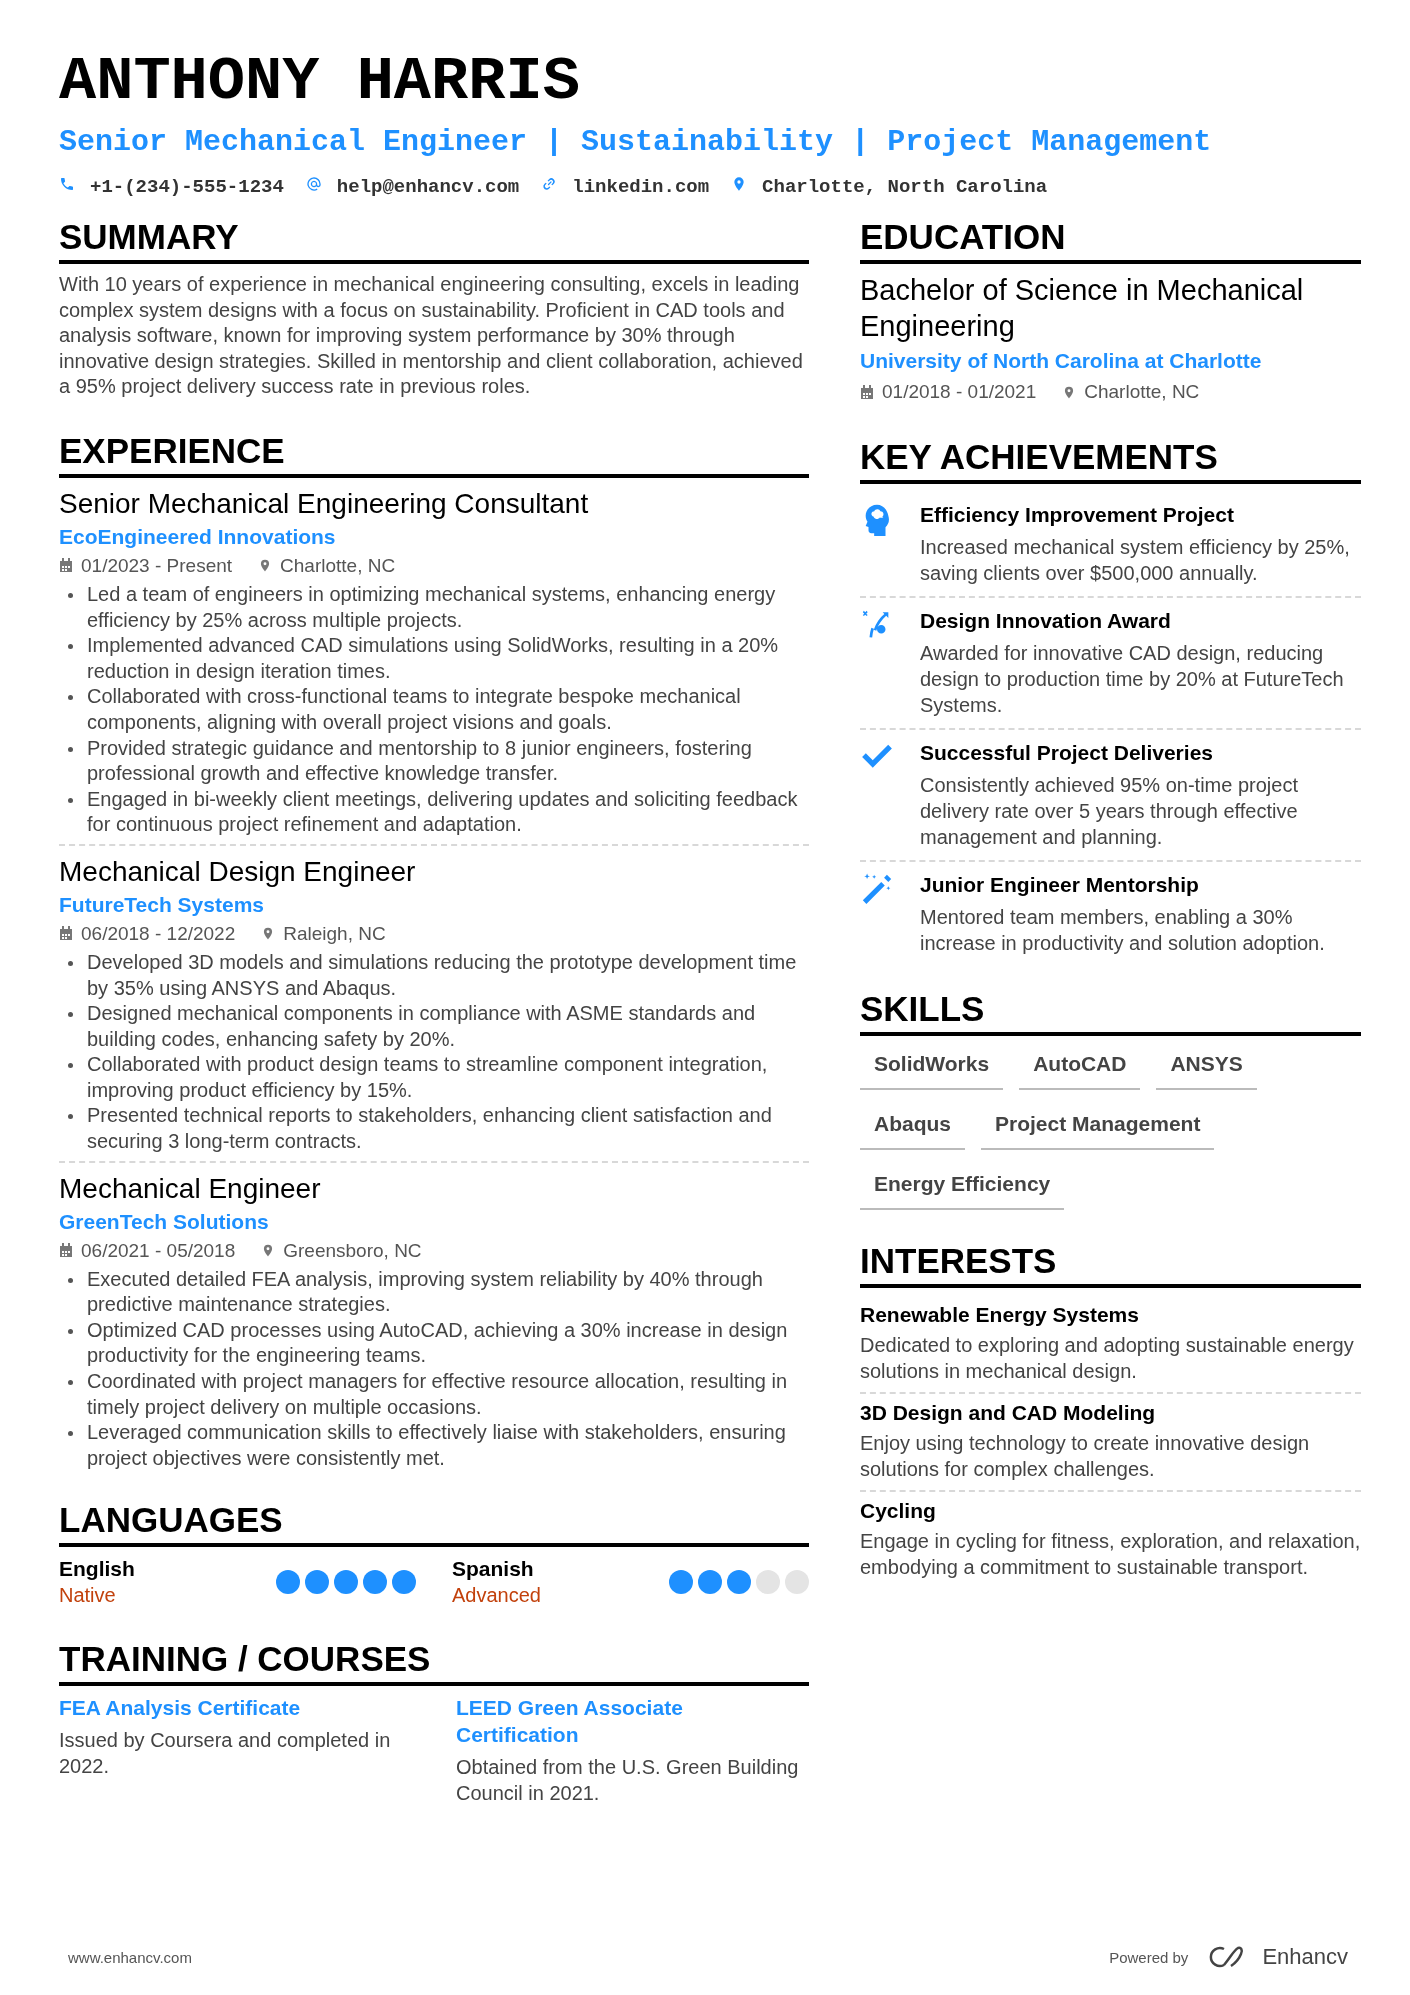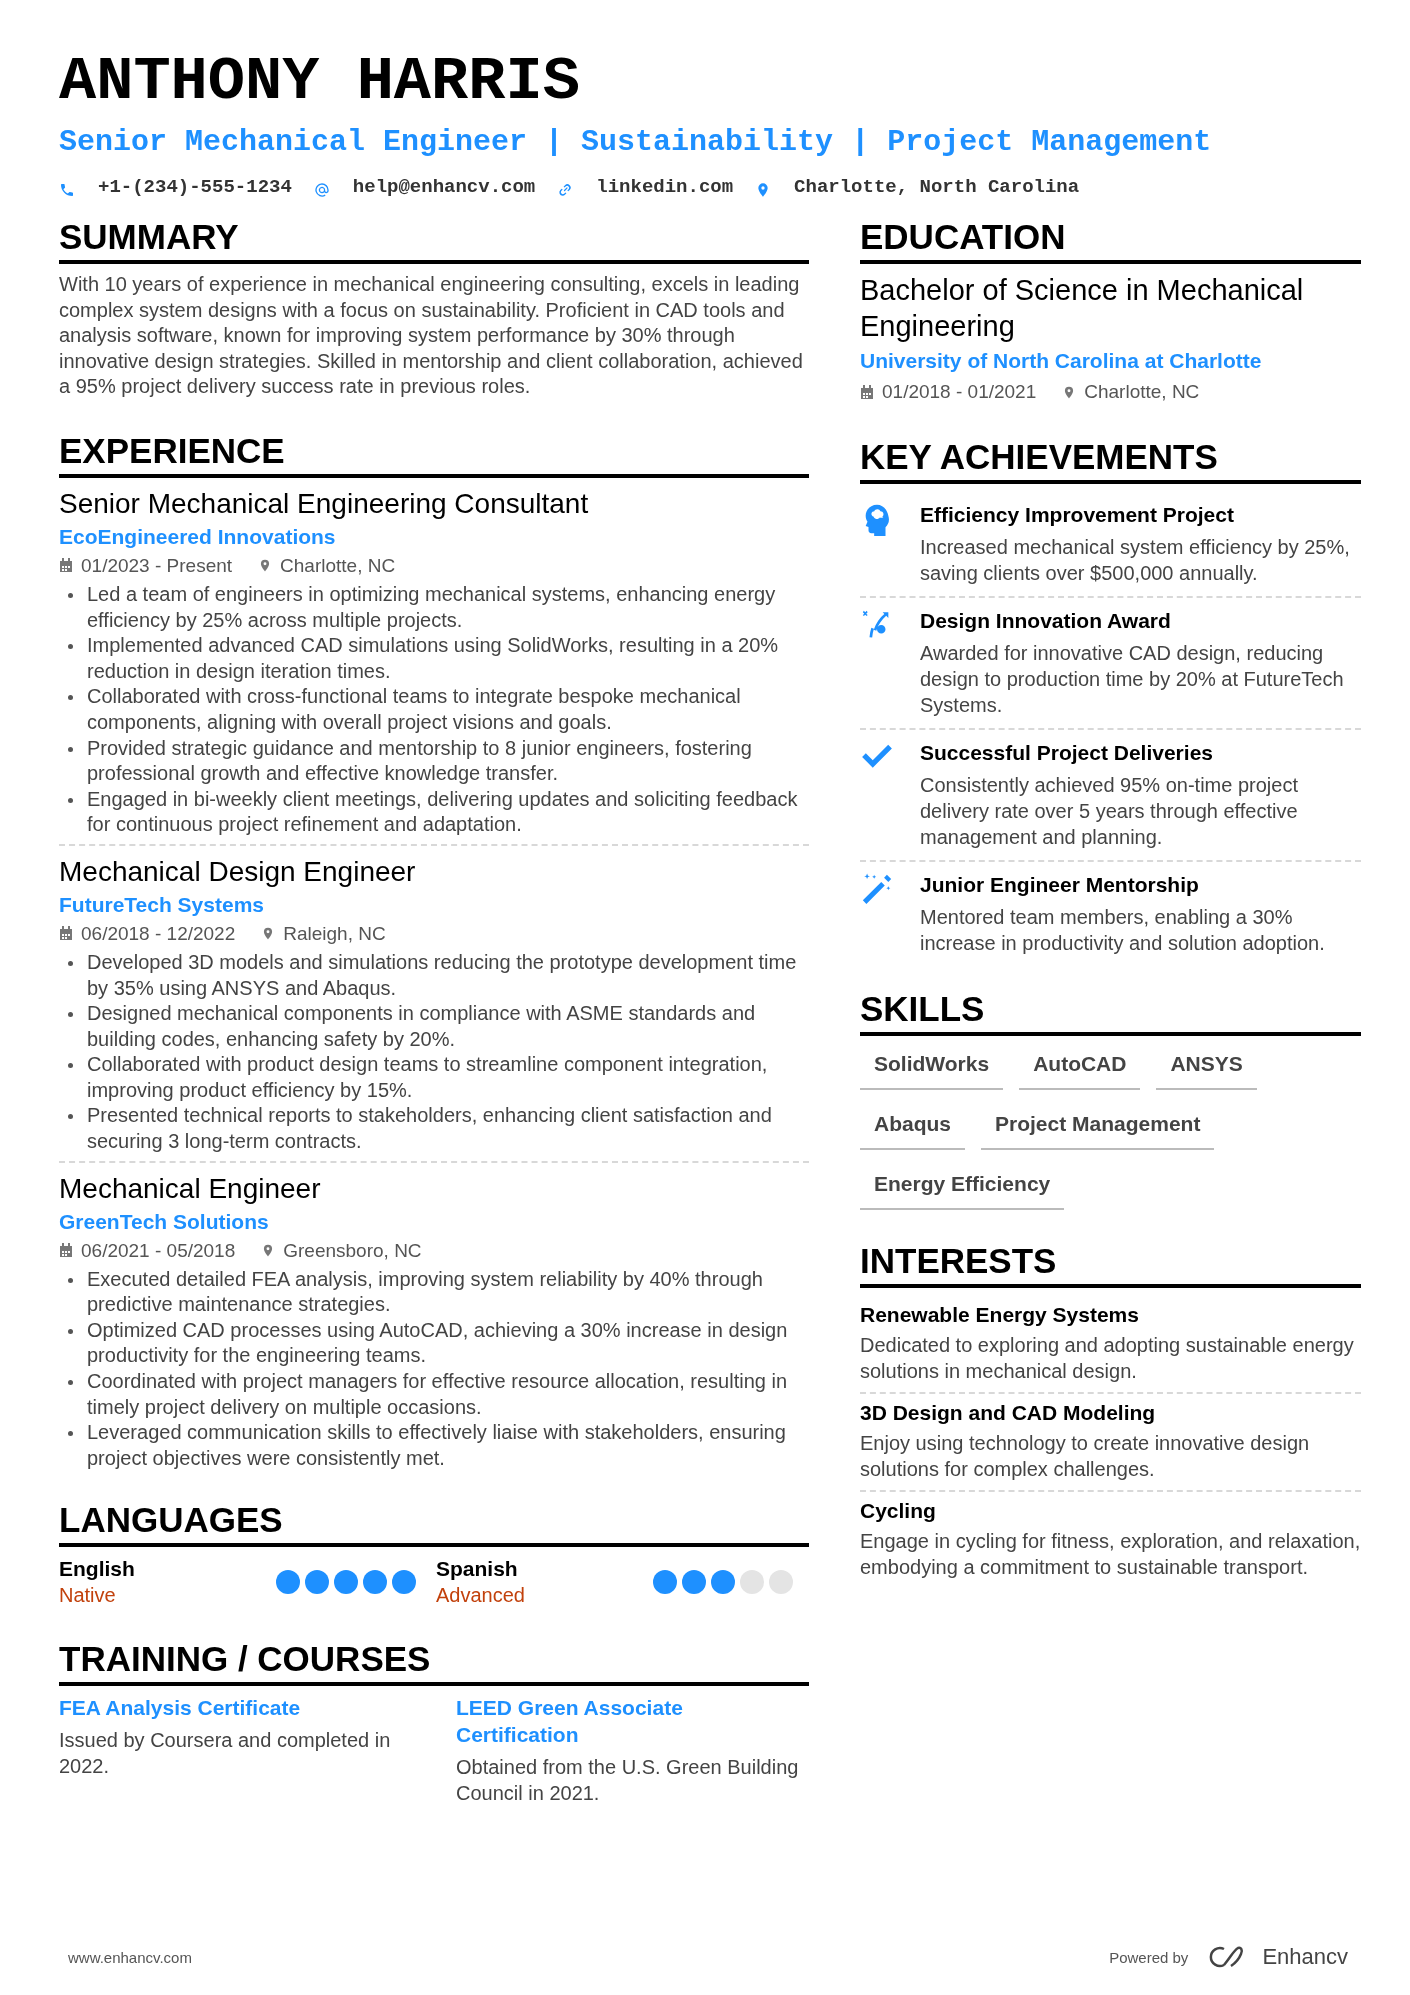--- a/index.html
+++ b/index.html
@@ -3,21 +3,21 @@
 <meta charset="utf-8">
 <style>
   * { box-sizing: border-box; margin: 0; padding: 0; }
   html, body { width: 1410px; height: 1995px; background: #ffffff; }
   body { position: relative; font-family: "Liberation Sans", "DejaVu Sans", sans-serif; color: #222; overflow: hidden; }
 
   .header { position: absolute; left: 59px; top: 46px; width: 1300px; font-family: Liberation Mono, monospace; }
   .name { font-size: 62px; font-weight: 700; color: #000; letter-spacing: 0px; line-height: 72px; }
   .title { font-size: 30px; color: #1E90FF; font-weight: 600; line-height: 40px; margin-top: 4px; }
   .contacts { display: flex; gap: 22px; margin-top: 14px; font-size: 19px; font-weight: 700; color: #333; align-items: center; }
-  .contact { display: flex; align-items: flex-end; gap: 23px; }
+  .contact { display: flex; align-items: flex-start; gap: 15px; }
   .contact svg { width: 16px; height: 16px; fill: #1E90FF; }
 
   .col-left { position: absolute; left: 59px; top: 216px; width: 750px; }
   .col-right { position: absolute; left: 860px; top: 216px; width: 501px; }
 
   .section-title { font-size: 35px; font-weight: 700; color: #000; line-height: 42px; border-bottom: 4px solid #000; padding-bottom: 2px; margin-bottom: 8px; }
   .section { margin-bottom: 30px; }
 
   .summary-text { font-size: 20px; line-height: 25.6px; color: #444; }
 
@@ -25,21 +25,21 @@
   .job.divided { border-bottom: 2px dashed #d8d8d8; }
   .job-title { font-size: 28px; color: #000; line-height: 36px; }
   .company { font-size: 21px; color: #1E90FF; font-weight: 700; line-height: 30px; }
   .meta { display: flex; gap: 26px; font-size: 19px; color: #555; line-height: 28px; align-items: center; }
   .meta span.item { display: flex; align-items: center; gap: 8px; }
   .meta svg { width: 14px; height: 15px; fill: #777; }
   ul.bullets { list-style: none; margin-top: 2px; }
   ul.bullets li { position: relative; padding-left: 28px; font-size: 20px; line-height: 25.6px; color: #444; }
   ul.bullets li::before { content: ""; position: absolute; left: 9px; top: 11px; width: 5px; height: 5px; border-radius: 50%; background: #555; }
 
-  .lang-row { display: flex; gap: 20px; margin-top: 4px; }
+  .lang-row { display: flex; gap: 36px; margin-top: 4px; }
   .lang { display: flex; width: 357px; justify-content: space-between; align-items: center; }
   .lang-name { font-size: 21px; font-weight: 700; color: #000; line-height: 27px; }
   .lang-level { font-size: 20px; color: #c2410c; line-height: 26px; }
   .dots { display: flex; gap: 5px; }
   .dot { width: 24px; height: 24px; border-radius: 50%; background: #e4e4e4; }
   .dot.on { background: #1E90FF; }
 
   .courses { display: flex; gap: 44px; }
   .course { width: 353px; }
   .course-title { font-size: 21px; font-weight: 700; color: #1E90FF; line-height: 27px; margin-bottom: 6px; }

